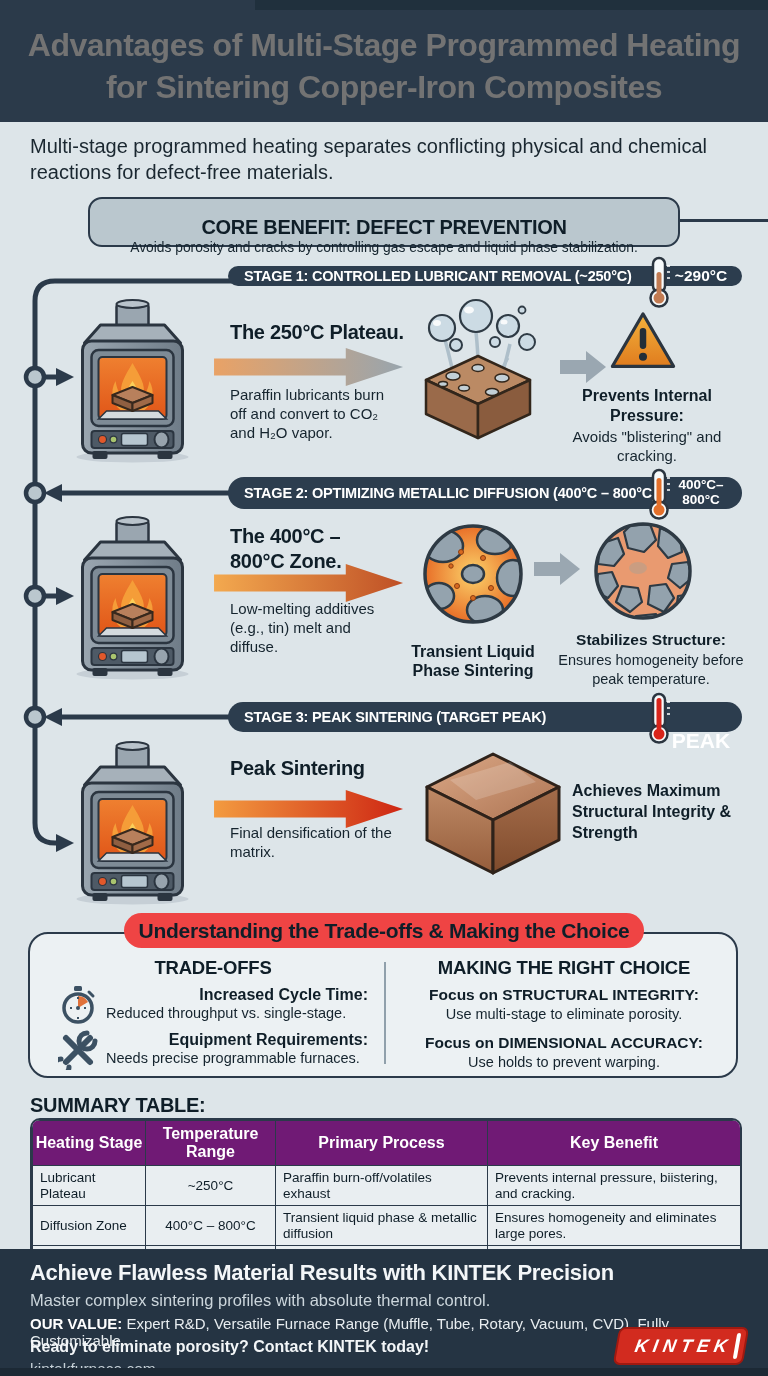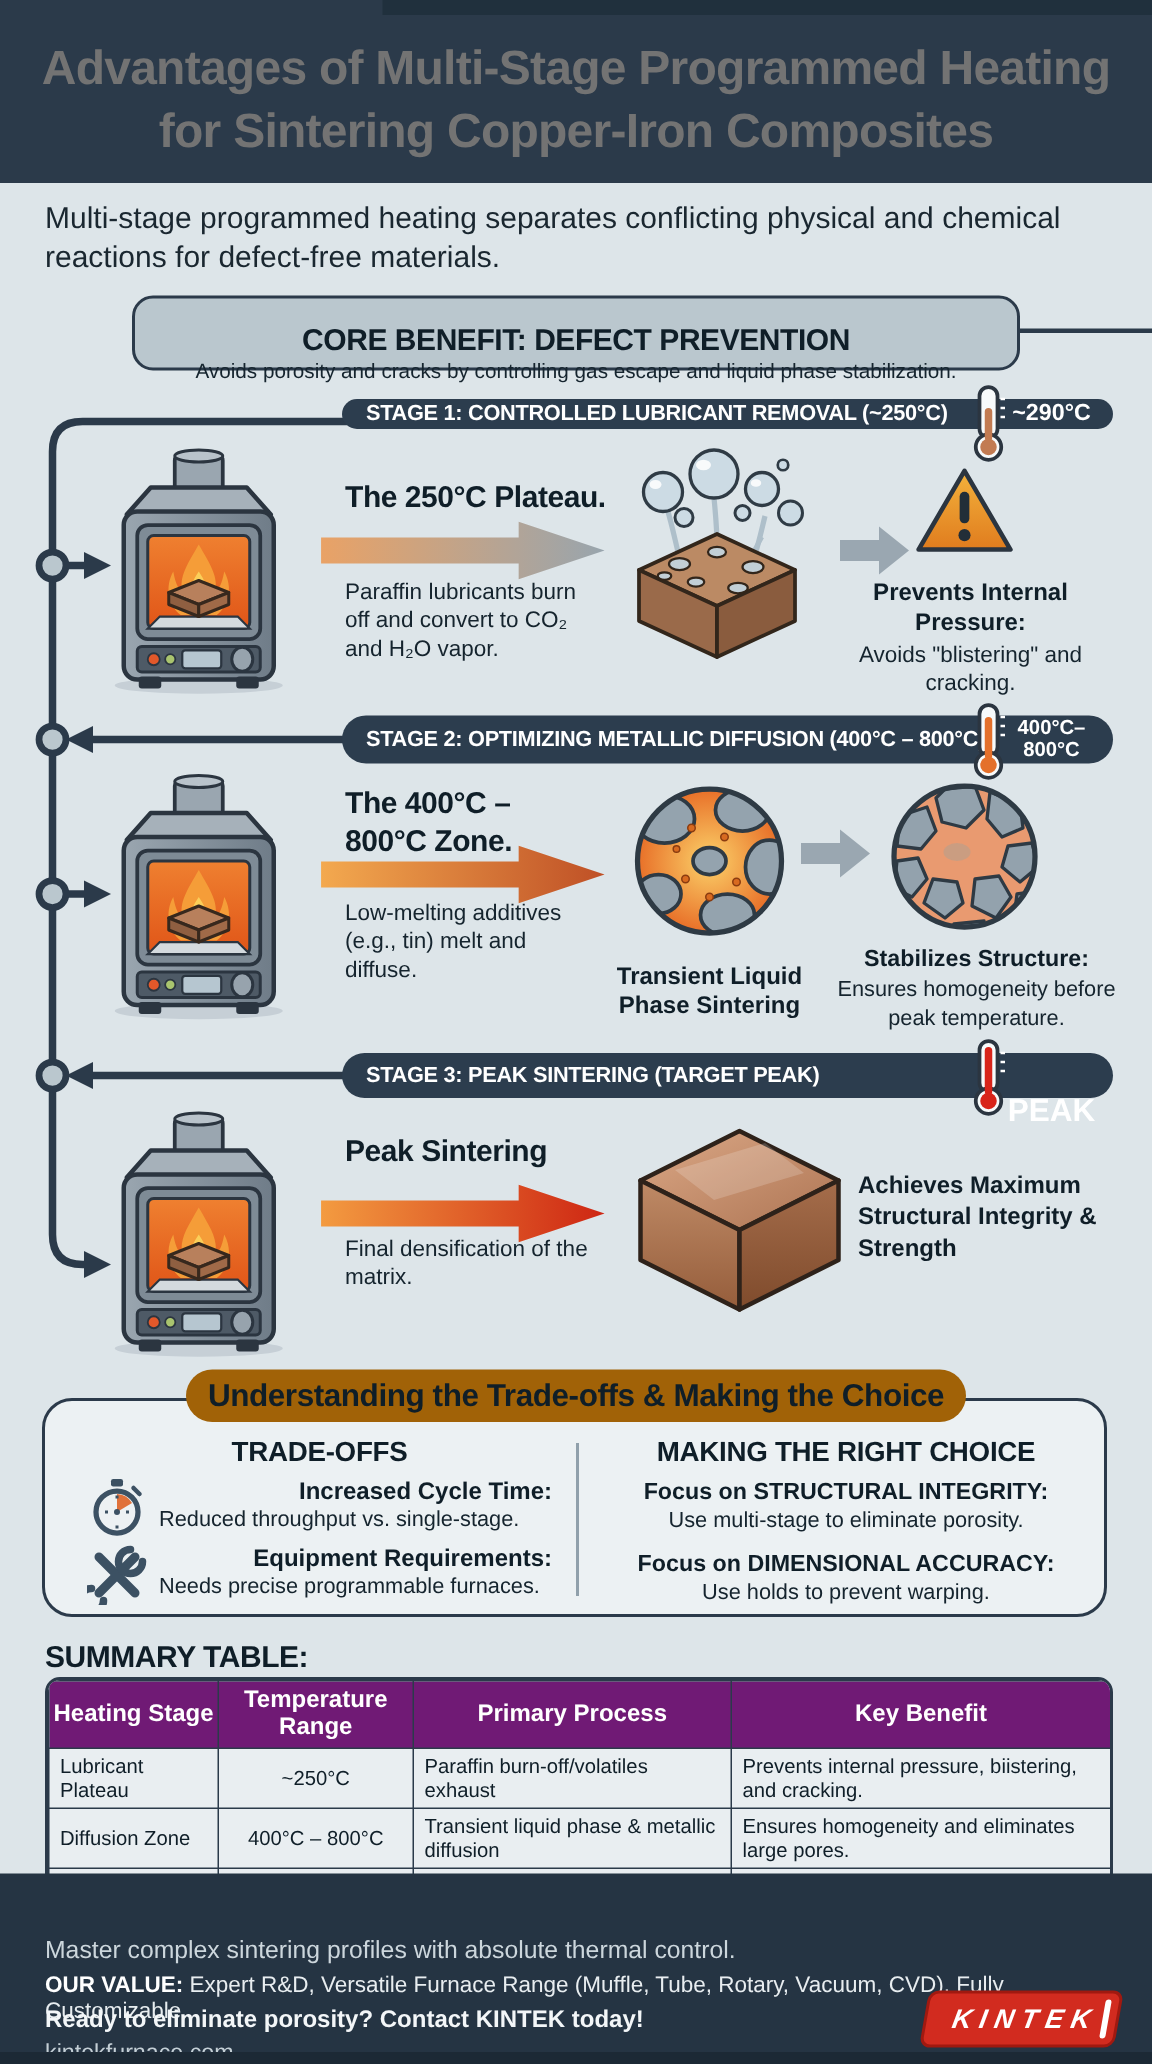--- a/index.html
+++ b/index.html
@@ -32,21 +32,21 @@
   .stage-h{font-weight:bold;font-size:20px;color:#0f1e28;line-height:1.25;letter-spacing:-0.3px;}
   .stage-body{font-size:15px;line-height:1.26;color:#15242e;}
   .result{text-align:center;}
   .result .r-title{font-weight:bold;font-size:16px;line-height:1.25;color:#0f1e28;}
   .result .r-body{font-size:15px;line-height:1.25;margin-top:2px;}
   .mid-label{font-weight:bold;font-size:16px;line-height:1.2;text-align:center;color:#0f1e28;}
 
   
   .to-box{left:28px;top:932px;width:710px;height:146px;border:2.5px solid #2b3a4a;border-radius:20px;
           background:#ecf1f3;box-sizing:border-box;}
-  .to-pill{left:124px;top:913px;width:520px;height:35px;background:#a16207;border-radius:18px;
+  .to-pill{left:124px;top:913px;width:520px;height:35px;background:#ef4444;border-radius:18px;
            text-align:center;line-height:35px;font-weight:bold;font-size:21px;color:#0f1e28;letter-spacing:-0.3px;}
   .to-div{left:384px;top:962px;width:2px;height:102px;background:#90a0ab;}
   .col-h{font-weight:bold;font-size:18.5px;text-align:center;color:#0f1e28;letter-spacing:-0.2px;}
   .to-item-t{font-weight:bold;font-size:16px;color:#0f1e28;line-height:1.2;text-align:right;}
   .to-item-b{font-size:14.5px;line-height:1.2;margin-top:1px;}
   .choice{text-align:center;}
   .choice .c-t{font-weight:bold;font-size:15.5px;color:#0f1e28;}
   .choice .c-b{font-size:14.5px;margin-top:2px;}
 
   
@@ -470,20 +470,21 @@
         <td>Peak Sintering</td>
         <td class="ctr">Target Peak</td>
         <td>Final densification of the matrix</td>
         <td>Achieves maximum structural integrity and strength.</td>
       </tr>
     </tbody>
       </table>
   </div>
 
   <div class="abs ftr"></div>
+  <div class="abs f1">Achieve Flawless Material Results with KINTEK Precision</div>
   <div class="abs f2">Master complex sintering profiles with absolute thermal control.</div>
   <div class="abs f3"><b>OUR VALUE:</b><span> Expert R&amp;D, Versatile Furnace Range (Muffle, Tube, Rotary, Vacuum, CVD), Fully Customizable.</span></div>
   <div class="abs f4">Ready to eliminate porosity? Contact KINTEK today!</div>
   <div class="abs f5">kintekfurnace.com</div>
   <div class="abs logo">
     <span class="logo-txt">KINTEK</span>
     <span class="logo-slash"></span>
   </div>
   <div class="abs btm-strip"></div>
 

